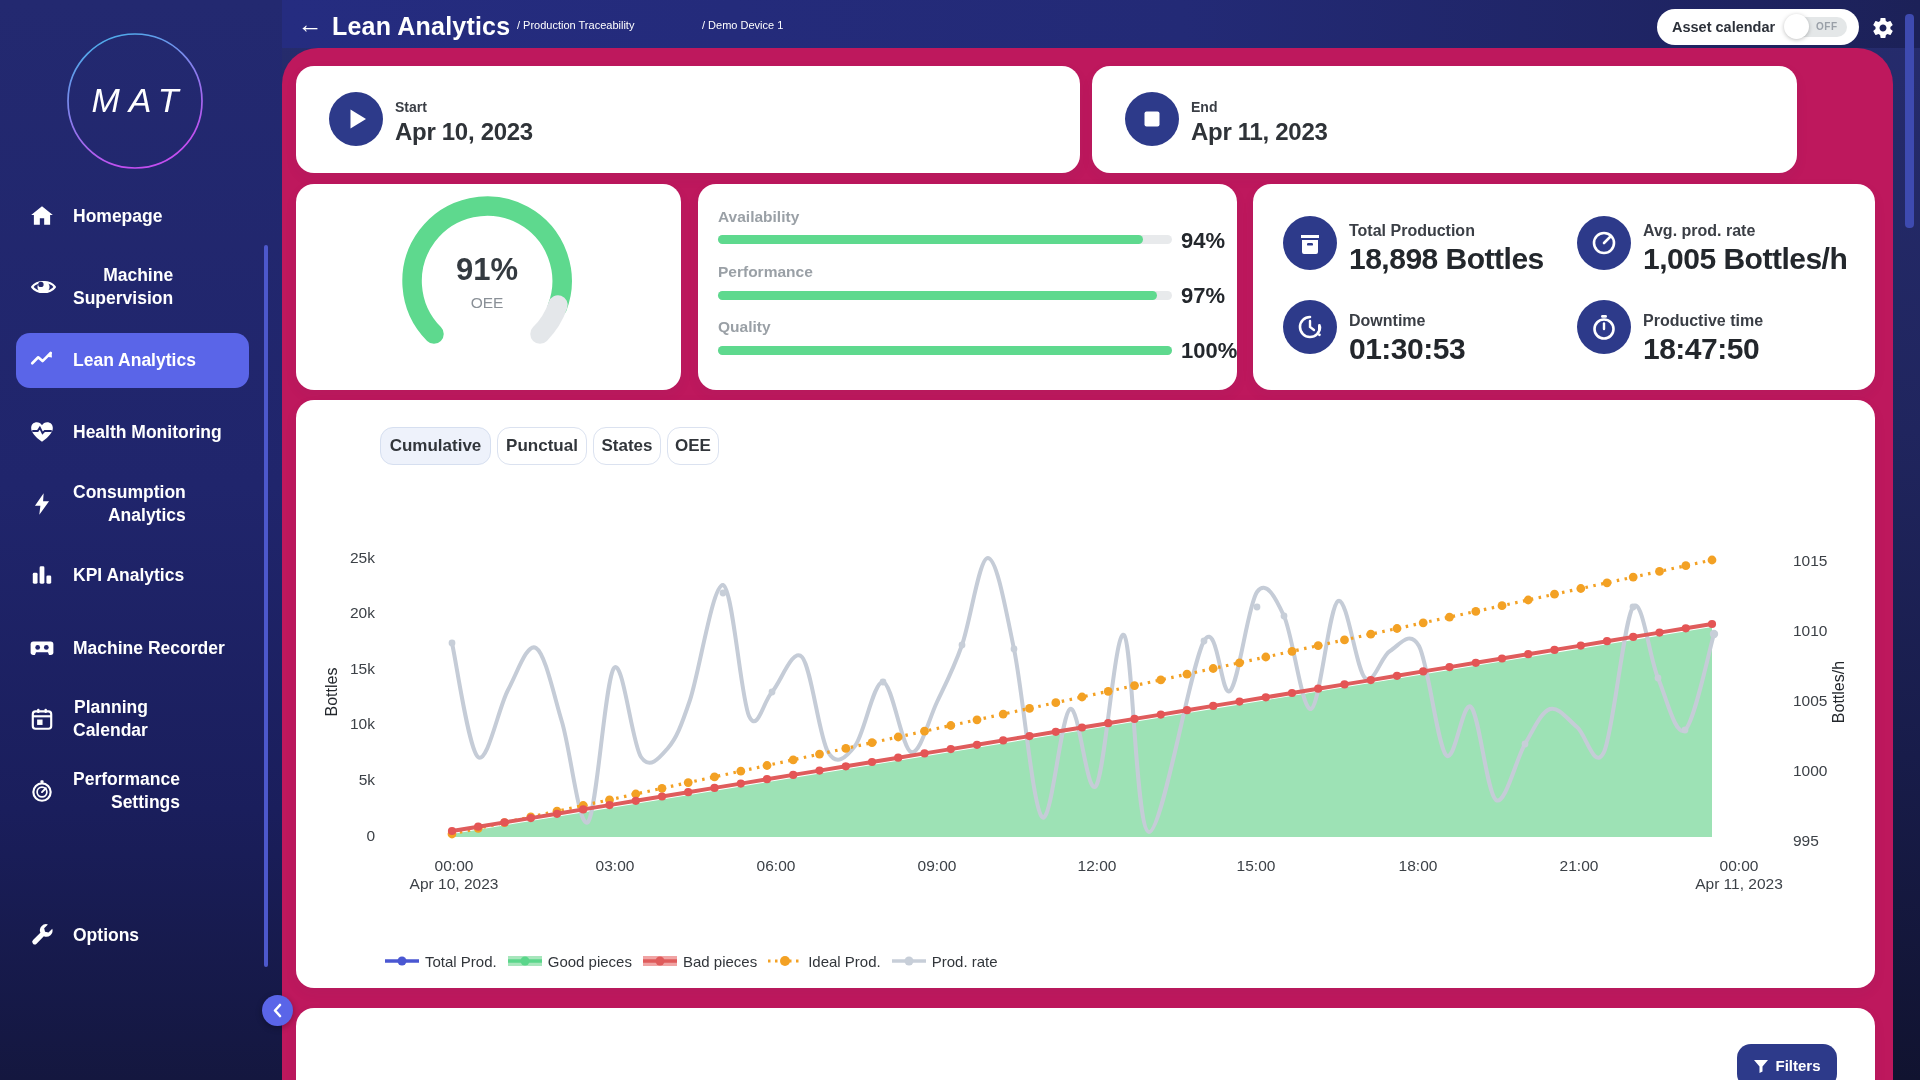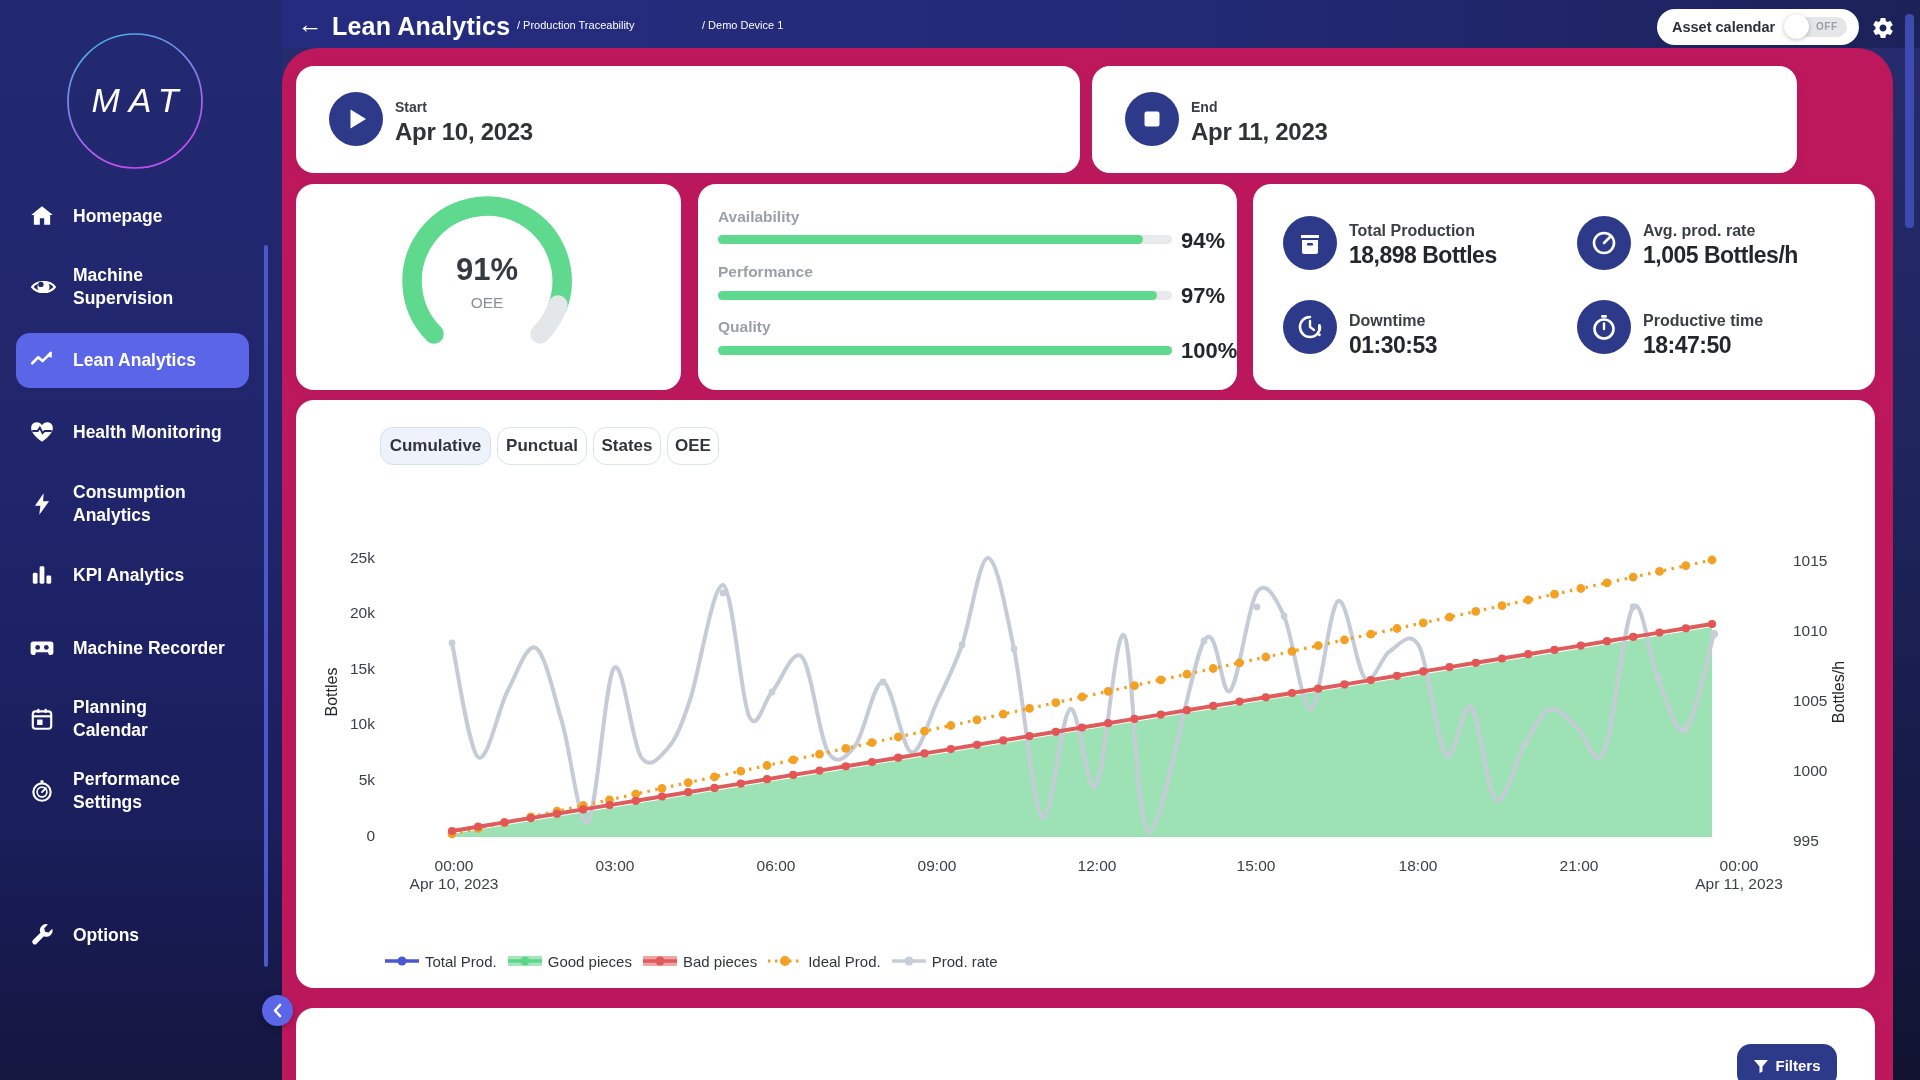--- a/index.html
+++ b/index.html
@@ -16,21 +16,21 @@
 #header { position:absolute; left:282px; top:0; width:1638px; height:48px; background:linear-gradient(90deg,#252c80 0%,#232a76 55%,#1e2360 90%,#1c2158 100%); }
 .backarrow { position:absolute; left:14px; top:11px; width:28px; height:28px; color:#fff; font-size:25px; line-height:26px; text-align:center; }
 .h-title { position:absolute; left:50px; top:12px; color:#fff; font-size:25px; font-weight:700; letter-spacing:.2px; }
 .h-crumb { position:absolute; top:19px; color:#fff; font-size:11px; font-weight:400; }
 
 
 #sidebar { position:absolute; left:0; top:0; width:282px; height:1080px;
   background:linear-gradient(180deg,#232970 0%,#20256c 45%,#1a1e5c 75%,#14173f 100%); }
 #logo { position:absolute; left:67px; top:33px; width:136px; height:136px; }
 #logo .ltxt { position:absolute; left:0; top:48px; width:136px; text-align:center; color:#fff; font-size:34px; font-weight:400; letter-spacing:9px; text-indent:9px; transform:scaleY(0.98);font-style:italic; }
-.nav-item { position:absolute; left:0; width:282px; color:#fff; }
+.nav-item { position:absolute; left:0; width:282px; color:#fff;text-align:right; }
 .nav-ico { position:absolute; left:29px; top:50%; transform:translateY(-50%); width:26px; height:26px; }
 .nav-lbl { position:absolute; left:73px; top:50%; transform:translateY(-50%); font-size:17.5px; font-weight:700; line-height:23px; }
 #active-pill { position:absolute; left:16px; top:333px; width:233px; height:55px; background:#5a65e8; border-radius:14px; }
 #side-scroll { position:absolute; left:264px; top:245px; width:4px; height:722px; background:#4d58cc; border-radius:2px; }
 #linecard { position:absolute; left:14px; top:982px; width:241px; height:75px; background:#262c7d; border-radius:14px; box-shadow:0 4px 10px rgba(0,0,0,.2); }
 #linecard .l1 { position:absolute; left:14px; top:17px; color:#a9aed6; font-size:15px; }
 #linecard .l2 { position:absolute; left:14px; top:44px; color:#fff; font-size:17px; }
 #collapse { position:absolute; left:262px; top:995px; width:31px; height:31px; background:#5a65e8; border-radius:50%; box-shadow:0 2px 6px rgba(0,0,0,.3); }
 
 
@@ -55,21 +55,21 @@
 .g-pct { position:absolute; left:0; top:68px; width:382px; text-align:center; font-size:31px; font-weight:700; color:#343a40; }
 .g-oee { position:absolute; left:0; top:110px; width:382px; text-align:center; font-size:15.5px; color:#8a9097; }
 
 .bar-lbl { position:absolute; left:20px; font-size:15.5px; font-weight:700; color:#9aa0a6; }
 .bar-track { position:absolute; left:20px; width:454px; height:9px; background:#e8eaec; border-radius:5px; }
 .bar-fill { position:absolute; left:0; top:0; height:9px; background:#5ed98e; border-radius:5px; }
 .bar-pct { position:absolute; left:483px; width:120px; font-size:22px; font-weight:700; color:#23272c; }
 
 .st-ico { position:absolute; width:54px; height:54px; background:#2d3a8a; border-radius:50%; }
 .st-lbl { position:absolute; font-size:16px; font-weight:700; color:#3a3e45; }
-.st-val { position:absolute; font-size:23px; font-weight:700; color:#23272c; letter-spacing:-0.5px; }
+.st-val { position:absolute; font-size:30px; font-weight:700; color:#23272c; letter-spacing:-0.5px; }
 
 
 #card-chart { left:14px; top:352px; width:1579px; height:588px; }
 .tab { position:absolute; top:27px; height:38px; border:1px solid #dbe2f0; border-radius:13px; background:#fff; font-size:17px; font-weight:700; color:#32363b; text-align:center; }
 .tab span { display:inline-block; margin-top:8px; }
 #tab1 { left:84px; width:111px; background:#eef2fb; border-color:#d6dff0; }
 #tab2 { left:201px; width:90px; }
 #tab3 { left:297px; width:68px; }
 #tab4 { left:371px; width:52px; }
 #legend { position:absolute; left:89px; top:550px; height:22px; display:flex; align-items:center; font-size:15px; color:#32363b; }

